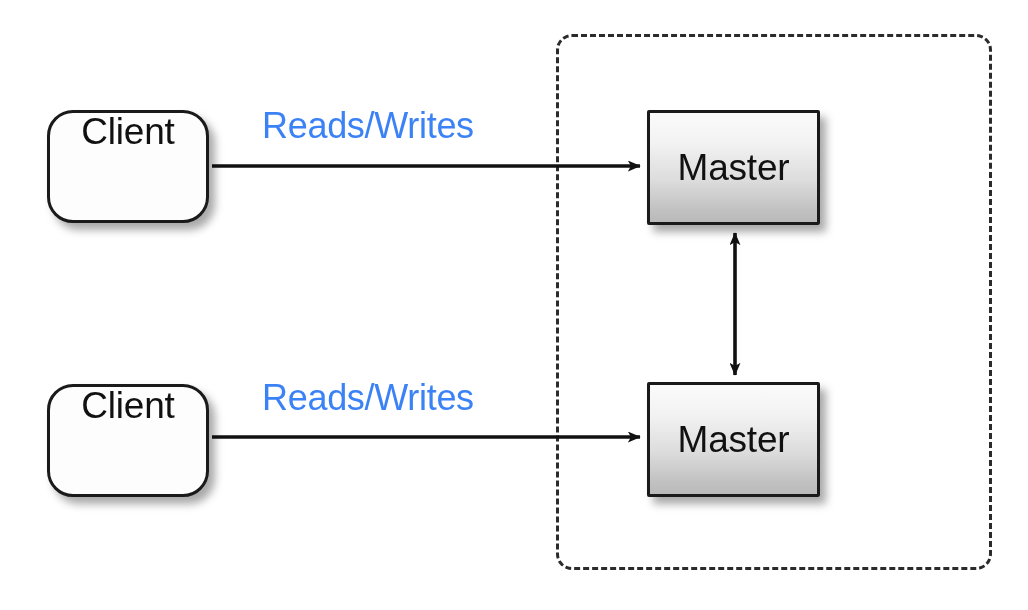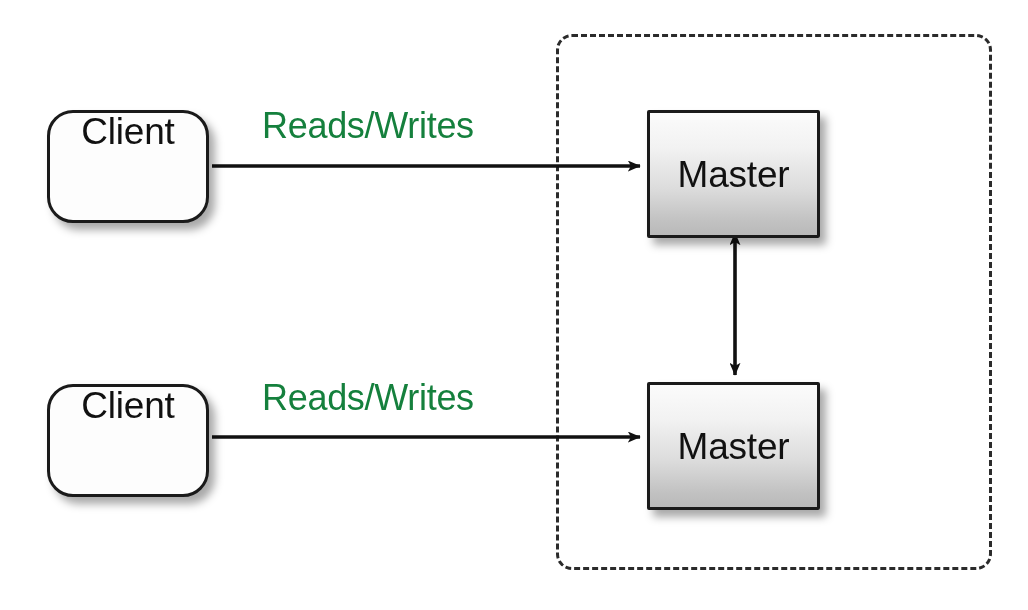--- a/index.html
+++ b/index.html
@@ -48,21 +48,21 @@
     font-size: 37px;
     color: #111111;
     letter-spacing: -0.2px;
     line-height: 1;
   }
 
   
   .master-node {
     position: absolute;
     width: 173px;
-    height: 128px;
+    height: 115px;
     box-sizing: border-box;
     border: 3.5px solid #1a1a1a;
     border-radius: 2px;
     background: linear-gradient(to bottom,
                 #fbfbfb 0%,
                 #f2f2f2 28%,
                 #dcdcdc 62%,
                 #c2c2c2 88%,
                 #b9b9b9 100%);
     box-shadow: 6px 7px 9px rgba(0,0,0,0.34);
@@ -74,21 +74,21 @@
     font-size: 37px;
     color: #111111;
     letter-spacing: -0.2px;
     line-height: 1;
   }
 
   
   .edge-label {
     position: absolute;
     font-size: 36px;
-    color: #15803d;
+    color: #3b82f6;
     white-space: nowrap;
     line-height: 1;
     letter-spacing: -0.3px;
   }
 
   
   #edges {
     position: absolute;
     left: 0;
     top: 0;

